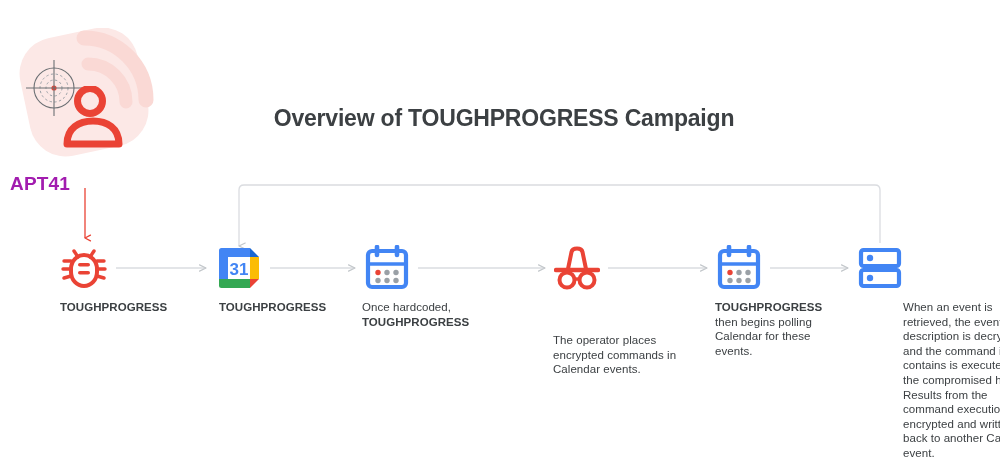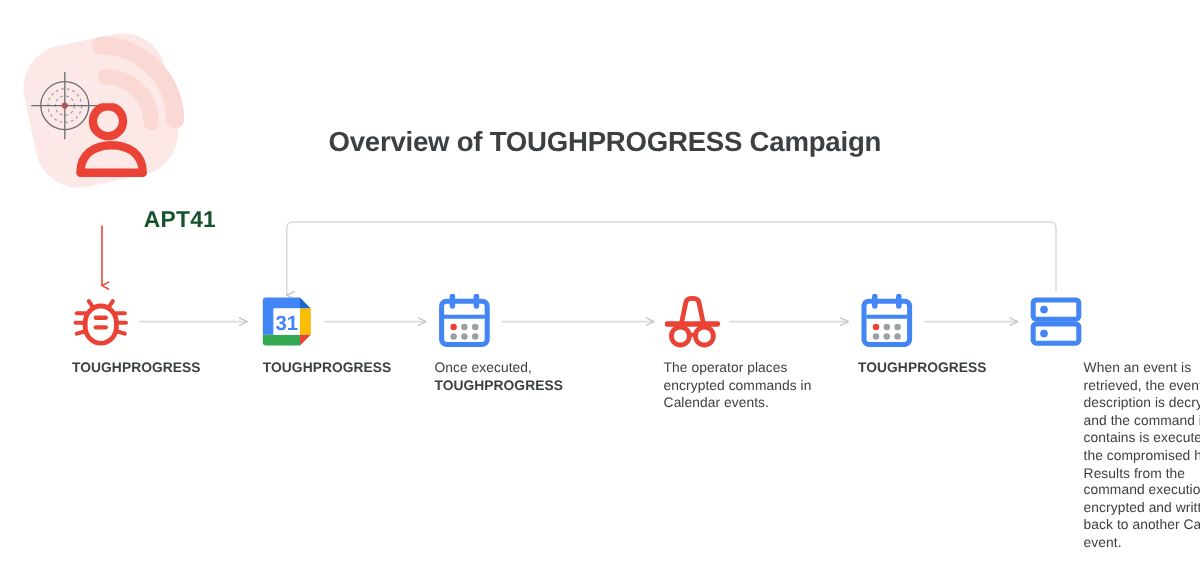--- a/index.html
+++ b/index.html
@@ -60,24 +60,24 @@
     left: 14px;
     top: 30px;
     width: 60px;
     height: 60px;
   }
   #actor-label {
     position: absolute;
     left: 0;
     top: 145px;
     width: 170px;
-    text-align: right;
+    text-align: left;
     font-size: 19px;
     font-weight: bold;
-    color: #14532d;
+    color: #a21caf;
     letter-spacing: 0.2px;
   }
 
   
   .flow-icon {
     position: absolute;
     width: 46px;
     height: 46px;
   }
   #icon-malware   { left: 61px;  top: 245px; }
@@ -95,21 +95,21 @@
     line-height: 14.6px;
     color: #3c4043;
     letter-spacing: 0.05px;
   }
   .step-text b {
     font-weight: bold;
   }
   #text-1 { left: 60px;  width: 130px; }
   #text-2 { left: 219px; width: 135px; }
   #text-3 { left: 362px; width: 142px; }
-  #text-4 { left: 553px; width: 128px; }
+  #text-4 { left: 553px; width: 128px; margin-top: 33px; }
   #text-5 { left: 715px; width: 120px; }
   #text-6 { left: 903px; width: 132px; }
 </style>
 </head>
 <body>
 
 <svg id="canvas" viewBox="0 0 1000 469" xmlns="http://www.w3.org/2000/svg">
   <defs>
     <marker id="arrowGray" markerWidth="7" markerHeight="7" refX="5.4" refY="3" orient="auto" markerUnits="strokeWidth">
       <path d="M0.4,0.6 L5.4,3 L0.4,5.4" fill="none" stroke="#c3c7cb" stroke-width="0.9" stroke-linecap="round" stroke-linejoin="round"></path>
@@ -232,27 +232,28 @@
 
 <div class="step-text" id="text-1">
   <b>TOUGHPROGRESS</b><br>
 </div>
 
 <div class="step-text" id="text-2">
   <b>TOUGHPROGRESS</b><br>
 </div>
 
 <div class="step-text" id="text-3">
-  <span>Once executed,</span><br>
+  <span>Once hardcoded,</span><br>
   <b>TOUGHPROGRESS</b><br>
 </div>
 
 <div class="step-text" id="text-4">
   <span>The operator places encrypted commands in Calendar events.</span>
 </div>
 
 <div class="step-text" id="text-5">
   <b>TOUGHPROGRESS</b><br>
+  <span>then begins polling Calendar for these events.</span>
 </div>
 
 <div class="step-text" id="text-6">
   <span>When an event is retrieved, the event description is decrypted and the command it contains is executed on the compromised host. Results from the command execution are encrypted and written back to another Calendar event.</span>
 </div>
 
 </body></html>

